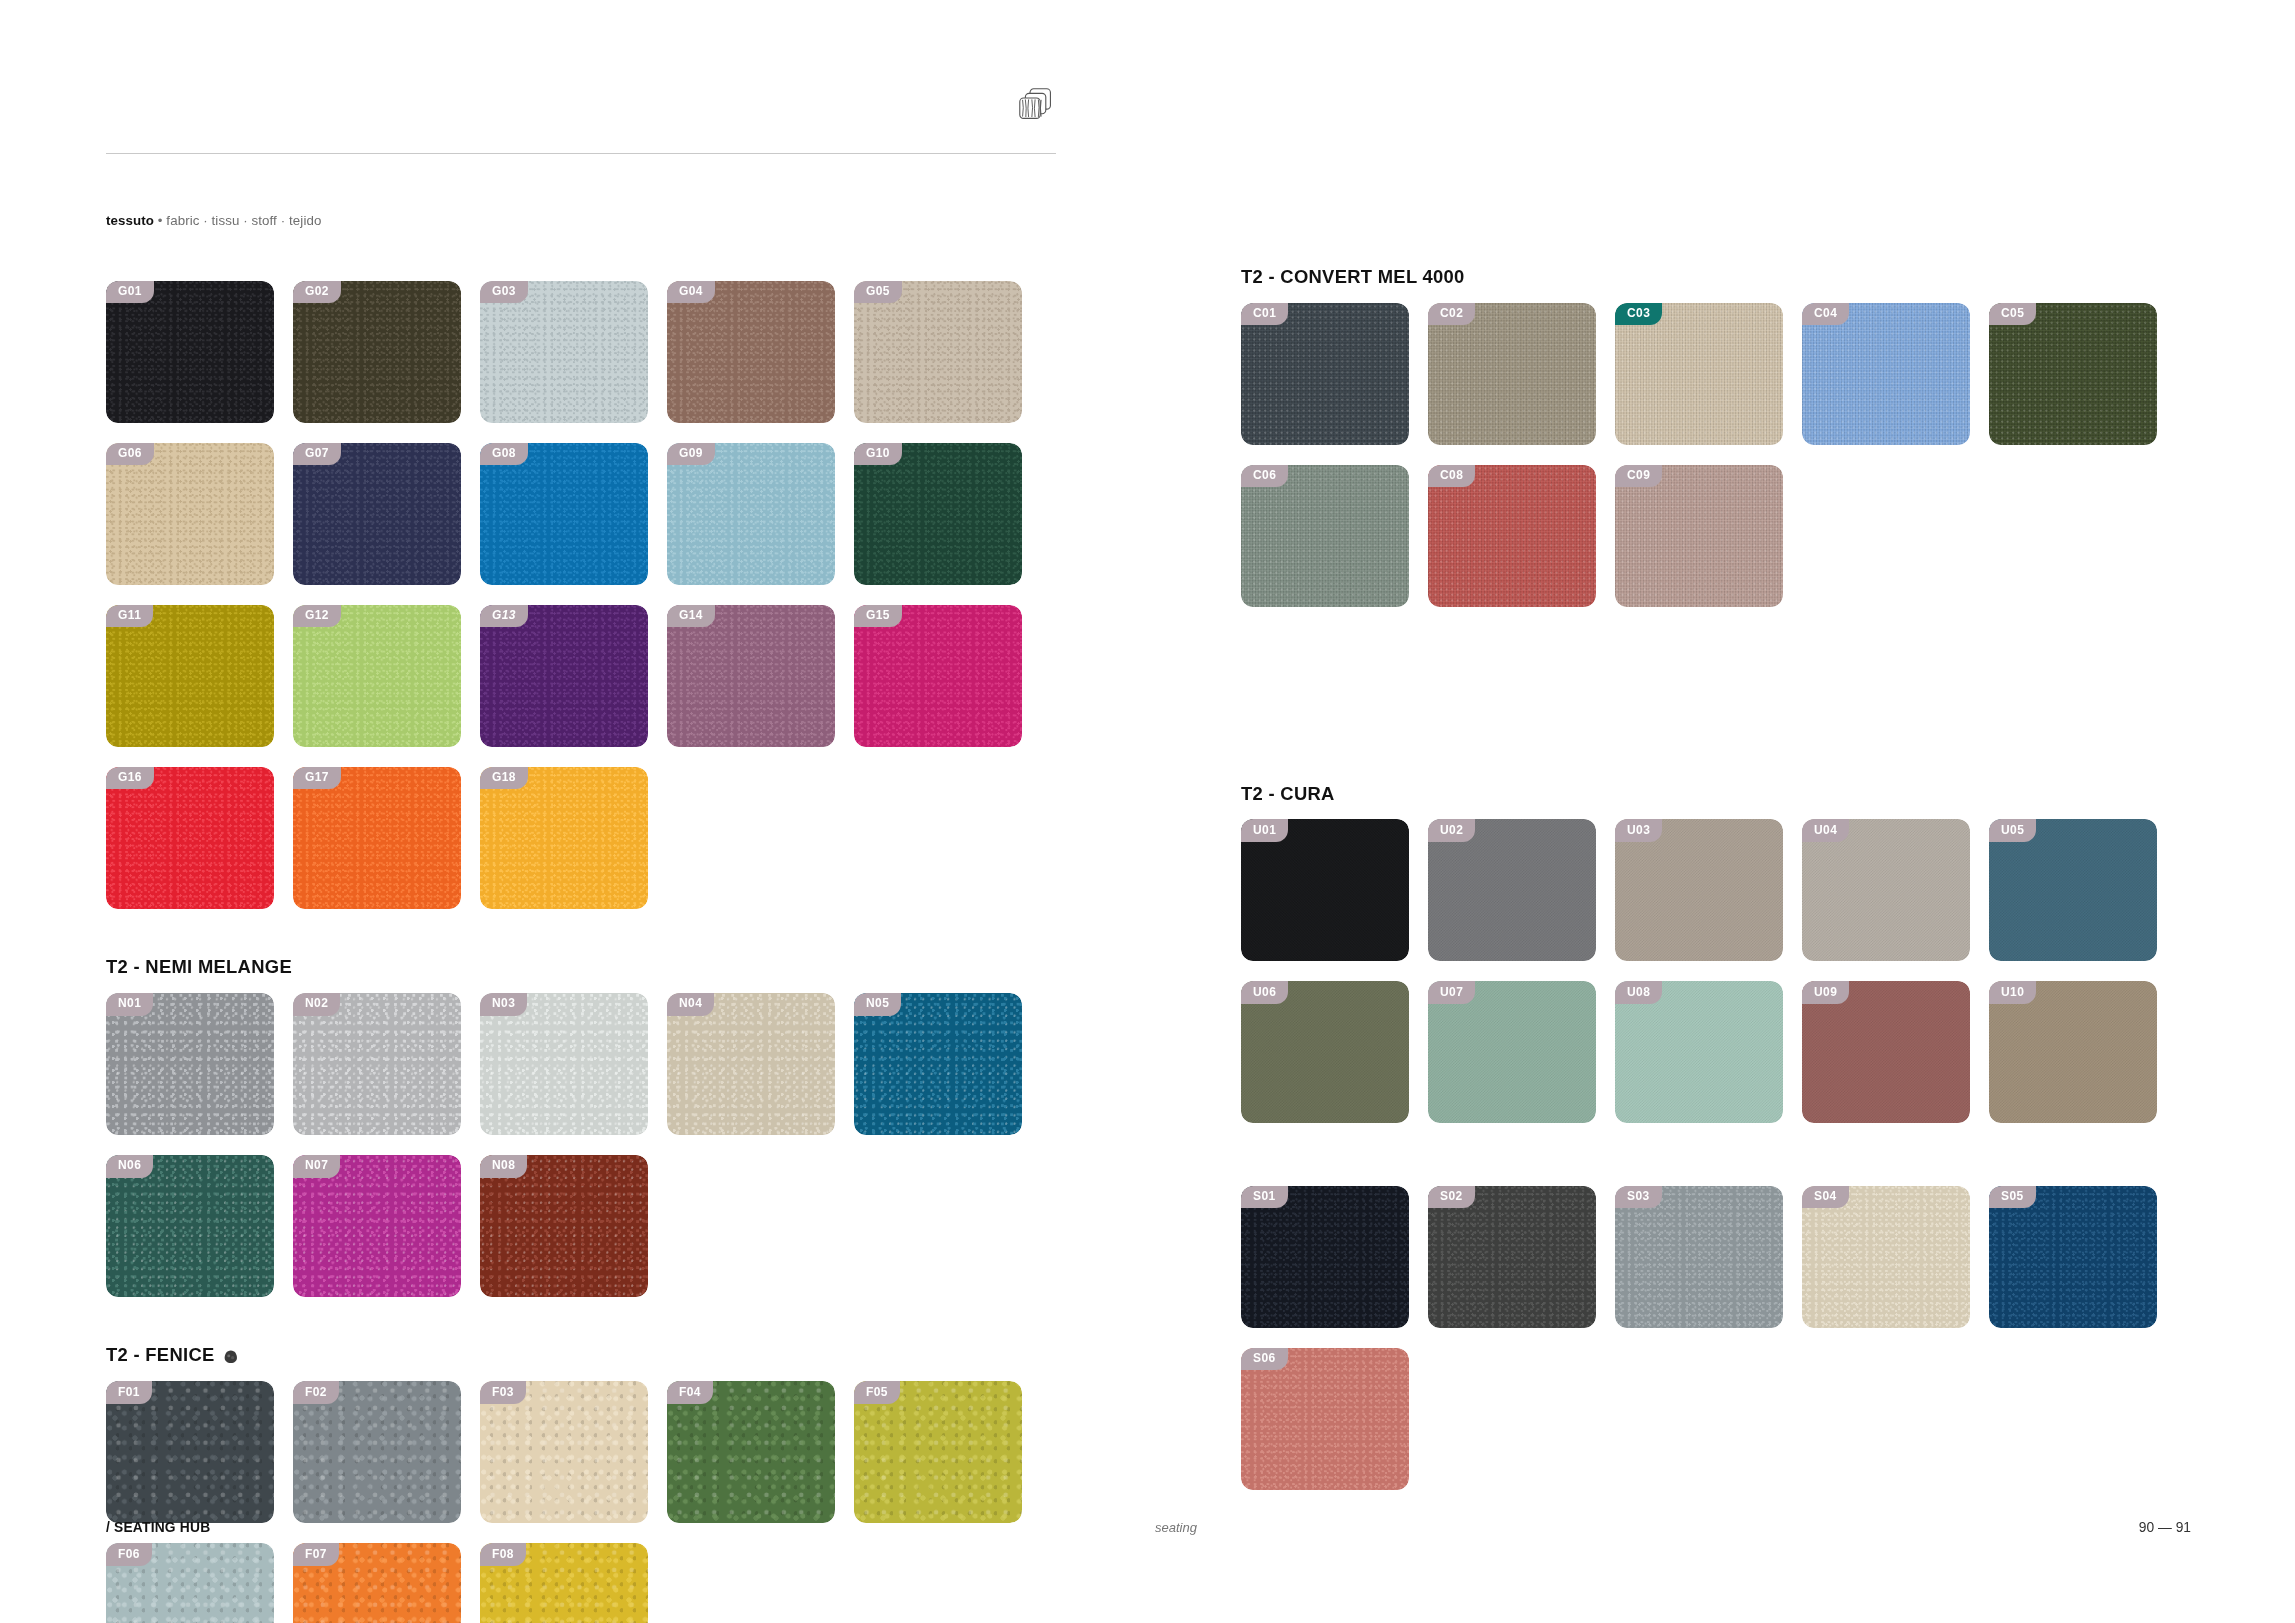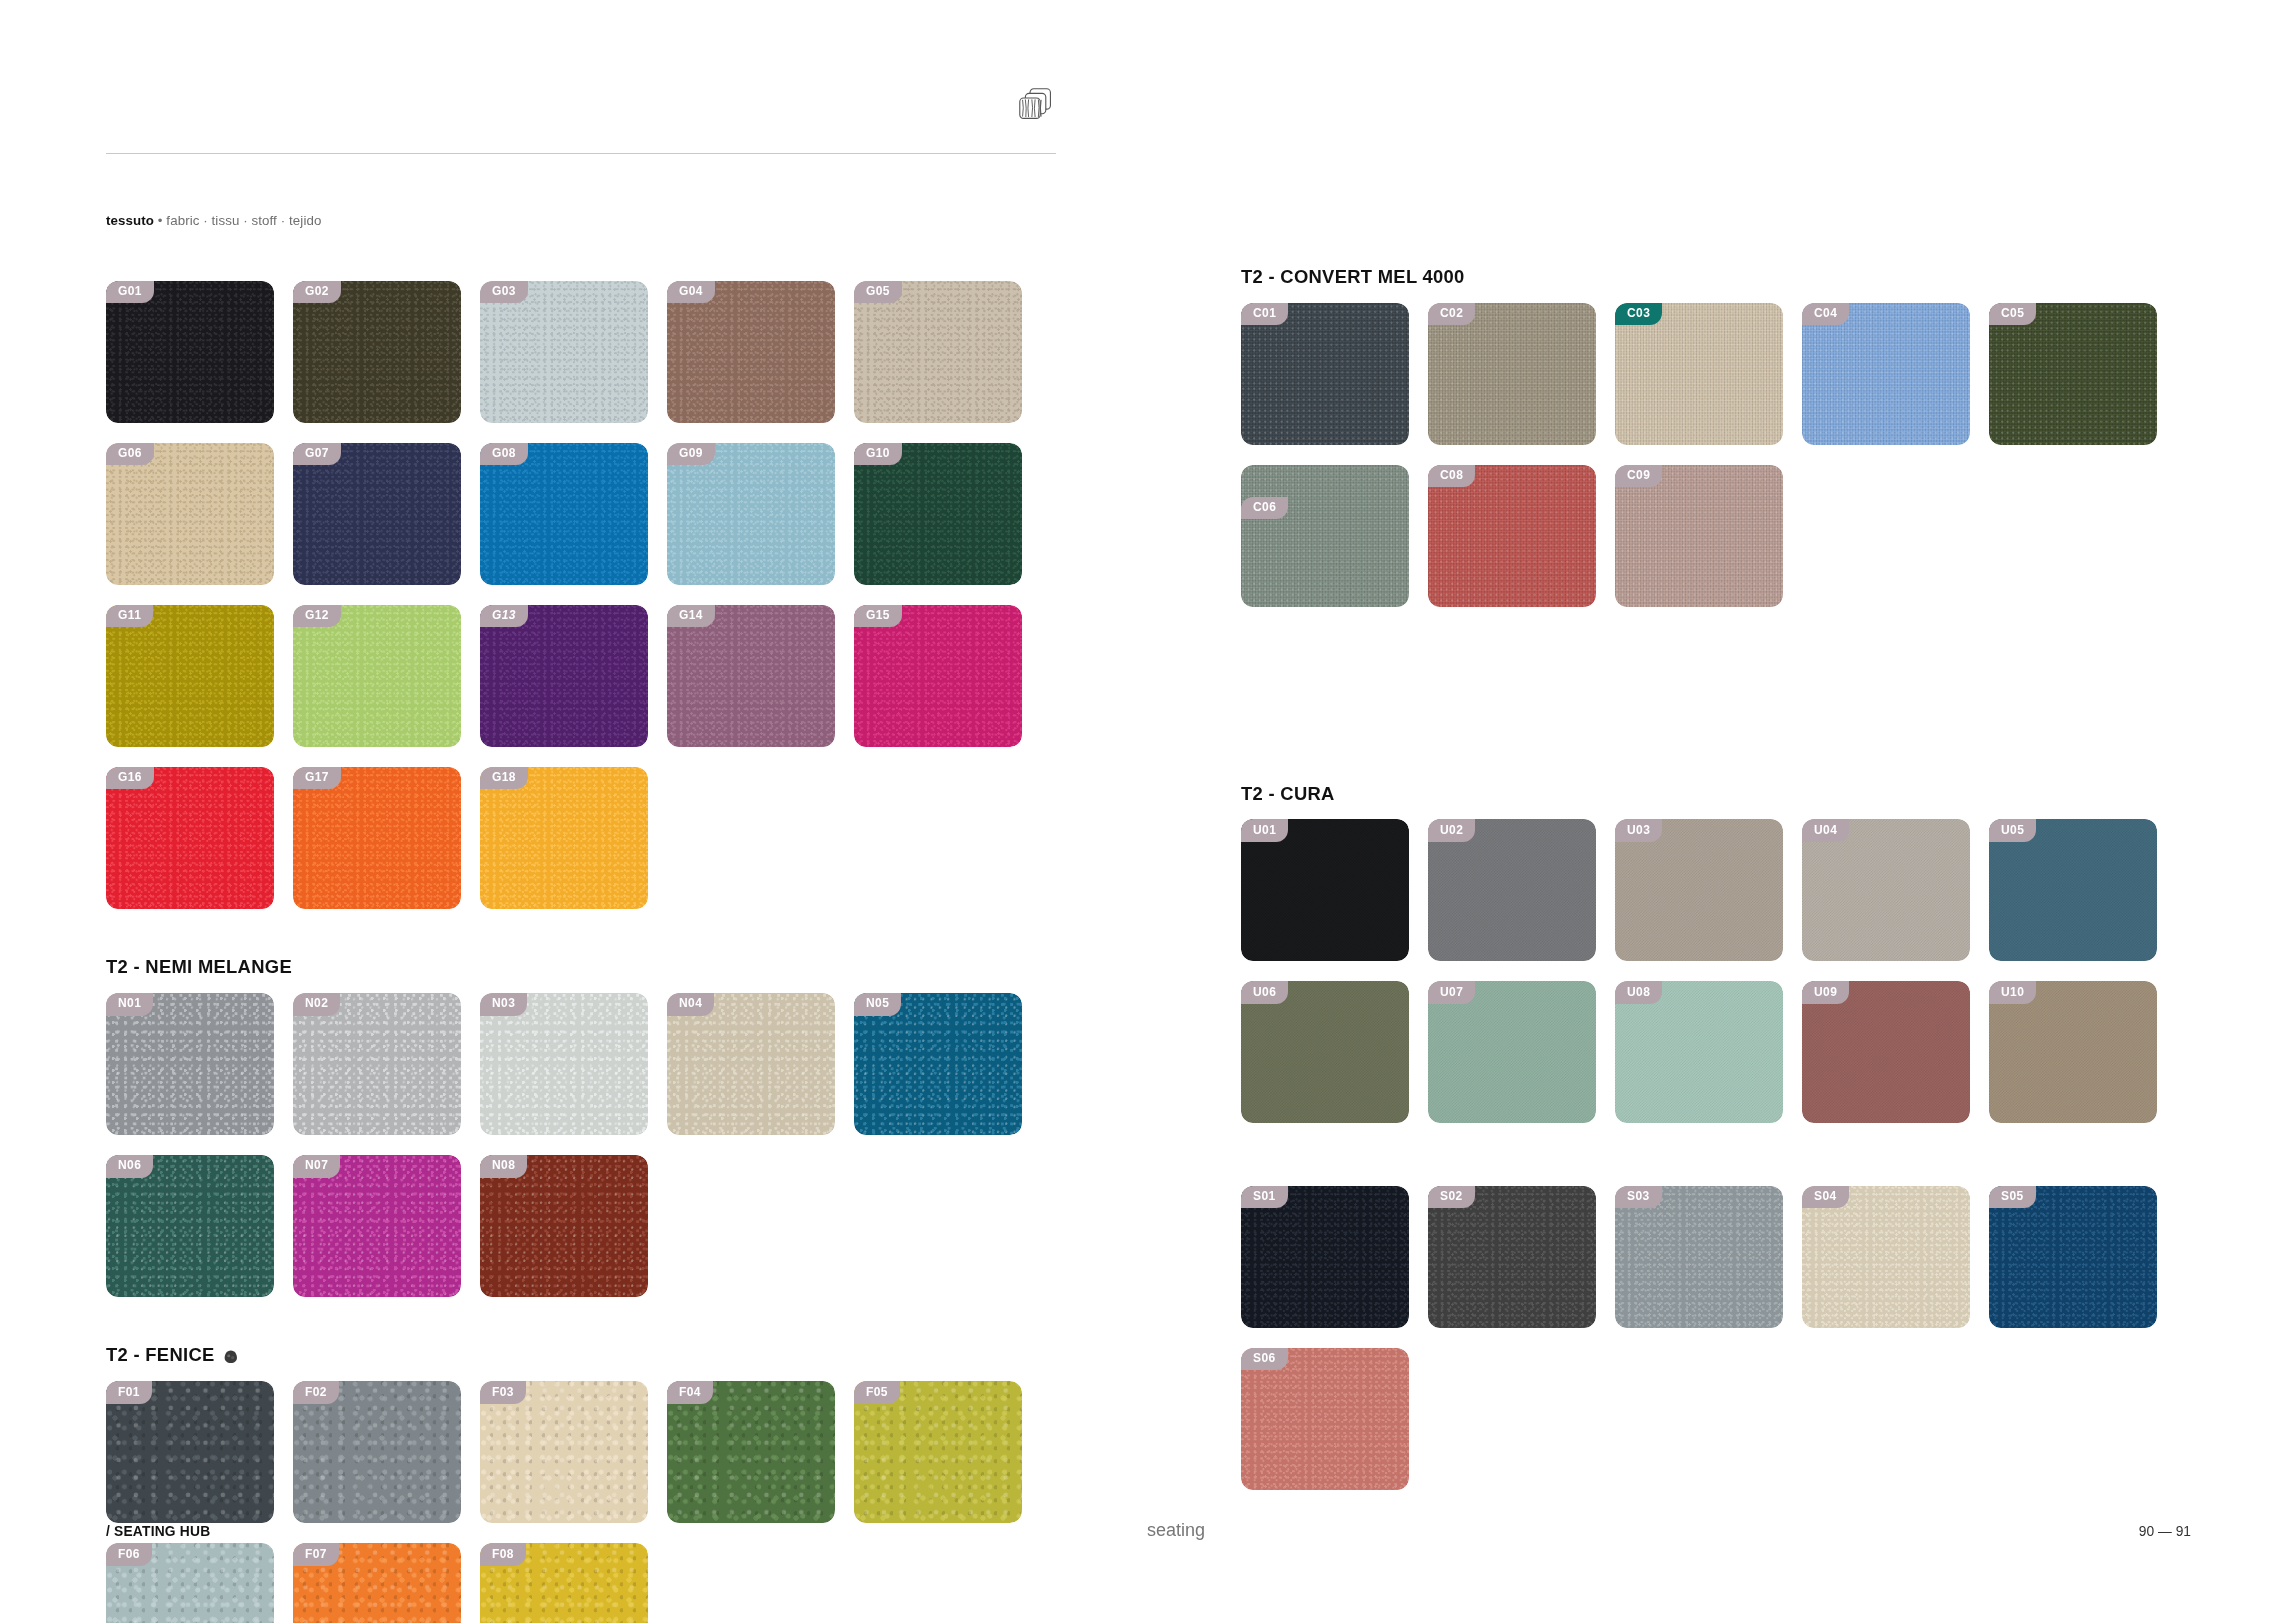--- a/index.html
+++ b/index.html
@@ -147,25 +147,26 @@
     align-items: baseline;
   }
   .footer-left {
     font-size: 13.8px;
     font-weight: 700;
     letter-spacing: 0.2px;
     color: #111;
     width: 33%;
   }
   .footer-center {
-    font-size: 18px;
+    font-size: 13px;
     color: #777;
     width: 34%;
     text-align: center;
     padding-left: 55px;
+    font-style: italic;
   }
   .footer-right {
     font-size: 13.8px;
     color: #333;
     width: 33%;
     text-align: right;
   }
 </style>
 </head>
 <body>
@@ -383,21 +384,21 @@
             <div class="swatch">
               <div class="tex" style="background: repeating-linear-gradient(0deg, rgba(162, 193, 232, 0.44) 0px, rgba(162, 193, 232, 0.44) 0.9px, transparent 0.9px, transparent 2.8px) 0% 0% / 2.8px 2.8px, repeating-linear-gradient(90deg, rgba(0, 0, 0, 0.133) 0px, rgba(0, 0, 0, 0.133) 0.9px, transparent 0.9px, transparent 2.8px) 0% 0% / 2.8px 2.8px, radial-gradient(circle at 40% 60%, rgba(255, 255, 255, 0.25) 0px, rgba(255, 255, 255, 0.25) 0.9px, transparent 1.2px) 0% 0% / 5.5px 5.5px, linear-gradient(rgb(127, 167, 218), rgb(127, 167, 218)) 0% 0% / 100% 100%;"></div>
               <div class="swatch-label" style="background: rgb(179, 164, 172);">C04</div>
             </div>
             <div class="swatch">
               <div class="tex" style="background: repeating-linear-gradient(0deg, rgba(88, 102, 65, 0.44) 0px, rgba(88, 102, 65, 0.44) 0.9px, transparent 0.9px, transparent 2.8px) 0% 0% / 2.8px 2.8px, repeating-linear-gradient(90deg, rgba(0, 0, 0, 0.133) 0px, rgba(0, 0, 0, 0.133) 0.9px, transparent 0.9px, transparent 2.8px) 0% 0% / 2.8px 2.8px, radial-gradient(circle at 40% 60%, rgba(255, 255, 255, 0.25) 0px, rgba(255, 255, 255, 0.25) 0.9px, transparent 1.2px) 0% 0% / 5.5px 5.5px, linear-gradient(rgb(62, 74, 44), rgb(62, 74, 44)) 0% 0% / 100% 100%;"></div>
               <div class="swatch-label" style="background: rgb(179, 164, 172);">C05</div>
             </div>
             <div class="swatch">
               <div class="tex" style="background: repeating-linear-gradient(0deg, rgba(155, 168, 159, 0.44) 0px, rgba(155, 168, 159, 0.44) 0.9px, transparent 0.9px, transparent 2.8px) 0% 0% / 2.8px 2.8px, repeating-linear-gradient(90deg, rgba(0, 0, 0, 0.133) 0px, rgba(0, 0, 0, 0.133) 0.9px, transparent 0.9px, transparent 2.8px) 0% 0% / 2.8px 2.8px, radial-gradient(circle at 40% 60%, rgba(255, 255, 255, 0.25) 0px, rgba(255, 255, 255, 0.25) 0.9px, transparent 1.2px) 0% 0% / 5.5px 5.5px, linear-gradient(rgb(125, 140, 130), rgb(125, 140, 130)) 0% 0% / 100% 100%;"></div>
-              <div class="swatch-label" style="background: rgb(179, 164, 172); margin-top: 32px;">C06</div>
+              <div class="swatch-label" style="background: rgb(179, 164, 172);">C06</div>
             </div>
             <div class="swatch">
               <div class="tex" style="background: repeating-linear-gradient(0deg, rgba(205, 112, 108, 0.44) 0px, rgba(205, 112, 108, 0.44) 0.9px, transparent 0.9px, transparent 2.8px) 0% 0% / 2.8px 2.8px, repeating-linear-gradient(90deg, rgba(0, 0, 0, 0.133) 0px, rgba(0, 0, 0, 0.133) 0.9px, transparent 0.9px, transparent 2.8px) 0% 0% / 2.8px 2.8px, radial-gradient(circle at 40% 60%, rgba(255, 255, 255, 0.25) 0px, rgba(255, 255, 255, 0.25) 0.9px, transparent 1.2px) 0% 0% / 5.5px 5.5px, linear-gradient(rgb(186, 84, 80), rgb(186, 84, 80)) 0% 0% / 100% 100%;"></div>
               <div class="swatch-label" style="background: rgb(179, 164, 172);">C08</div>
             </div>
             <div class="swatch">
               <div class="tex" style="background: repeating-linear-gradient(0deg, rgba(205, 180, 172, 0.44) 0px, rgba(205, 180, 172, 0.44) 0.9px, transparent 0.9px, transparent 2.8px) 0% 0% / 2.8px 2.8px, repeating-linear-gradient(90deg, rgba(0, 0, 0, 0.133) 0px, rgba(0, 0, 0, 0.133) 0.9px, transparent 0.9px, transparent 2.8px) 0% 0% / 2.8px 2.8px, radial-gradient(circle at 40% 60%, rgba(255, 255, 255, 0.25) 0px, rgba(255, 255, 255, 0.25) 0.9px, transparent 1.2px) 0% 0% / 5.5px 5.5px, linear-gradient(rgb(182, 154, 146), rgb(182, 154, 146)) 0% 0% / 100% 100%;"></div>
               <div class="swatch-label" style="background: rgb(179, 164, 172);">C09</div>
             </div>
           </div>

